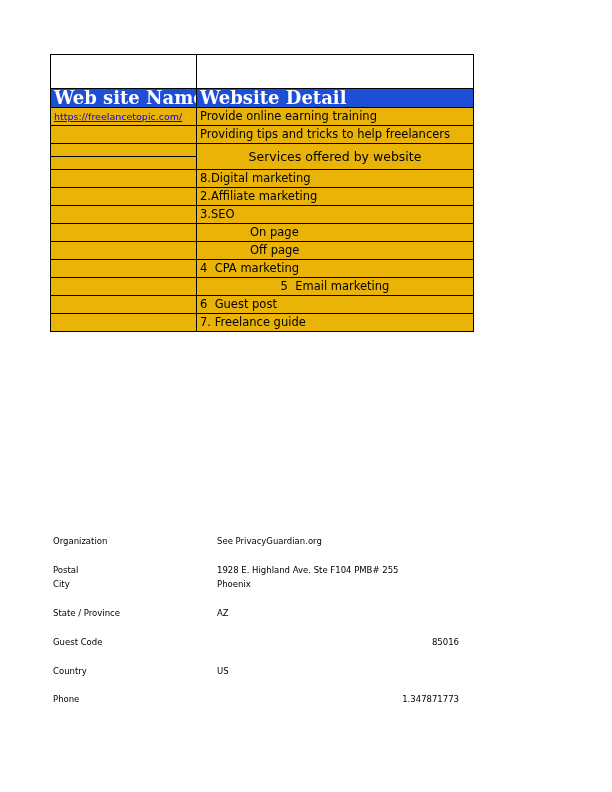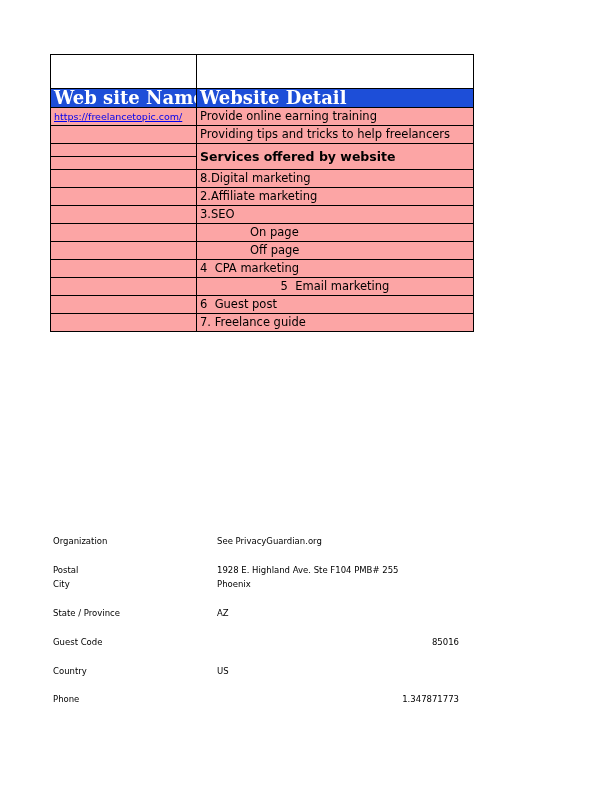--- a/index.html
+++ b/index.html
@@ -22,21 +22,21 @@
       width: 423px;
       border-collapse: collapse;
       table-layout: fixed;
     }
     .sheet-table td {
       border: 1px solid #000;
       padding: 0 3px;
       height: 17px;
       font-size: 12.5px;
       line-height: 17px;
-      background: #fca5a5;
+      background: #eab308;
       white-space: nowrap;
       overflow: hidden;
       font-family: "DejaVu Sans", sans-serif;
       font-size: 11.5px;
     }
     .sheet-table col.c1 { width: 146px; }
     .sheet-table col.c2 { width: 277px; }
     .sheet-table tr.blank td {
       background: #ffffff;
       height: 33px;
@@ -49,22 +49,22 @@
       font-size: 18px;
       height: 18px;
       line-height: 18px;
     }
     .sheet-table a {
       color: #0000ee;
       text-decoration: underline;
       font-size: 9.5px;
     }
     .sheet-table td.services-title {
-      text-align: left;
-      font-weight: bold;
+      text-align: center;
+      font-weight: normal;
       font-size: 12.5px;
     }
     .sheet-table td.indent {
       padding-left: 53px;
     }
     .sheet-table tr.split td.c1cell {
       height: 12px;
       line-height: 12px;
     }
     .info {

